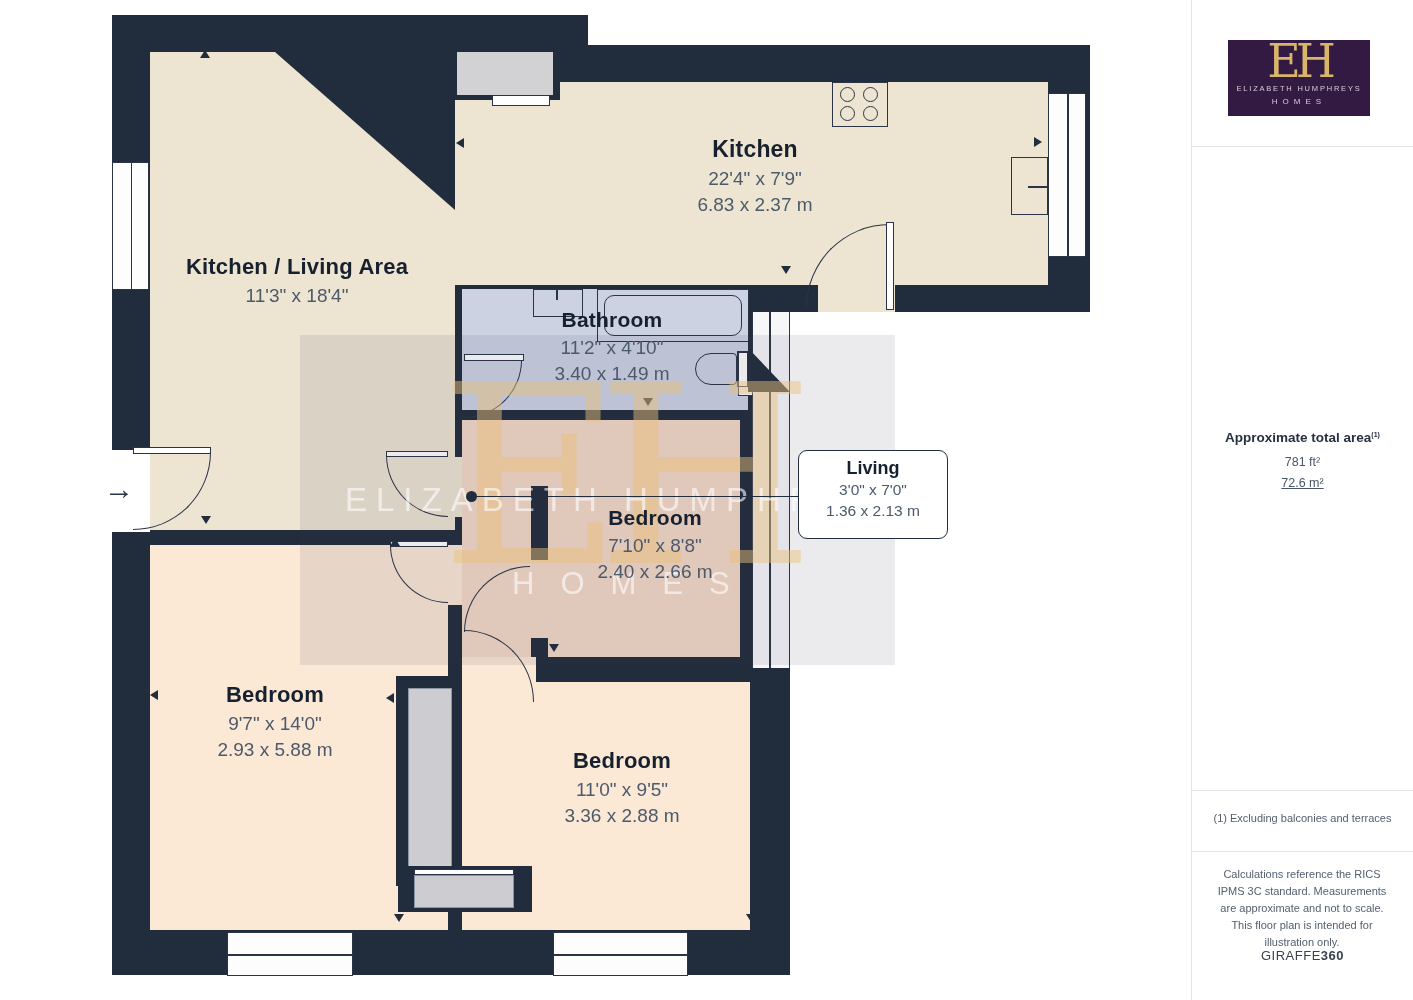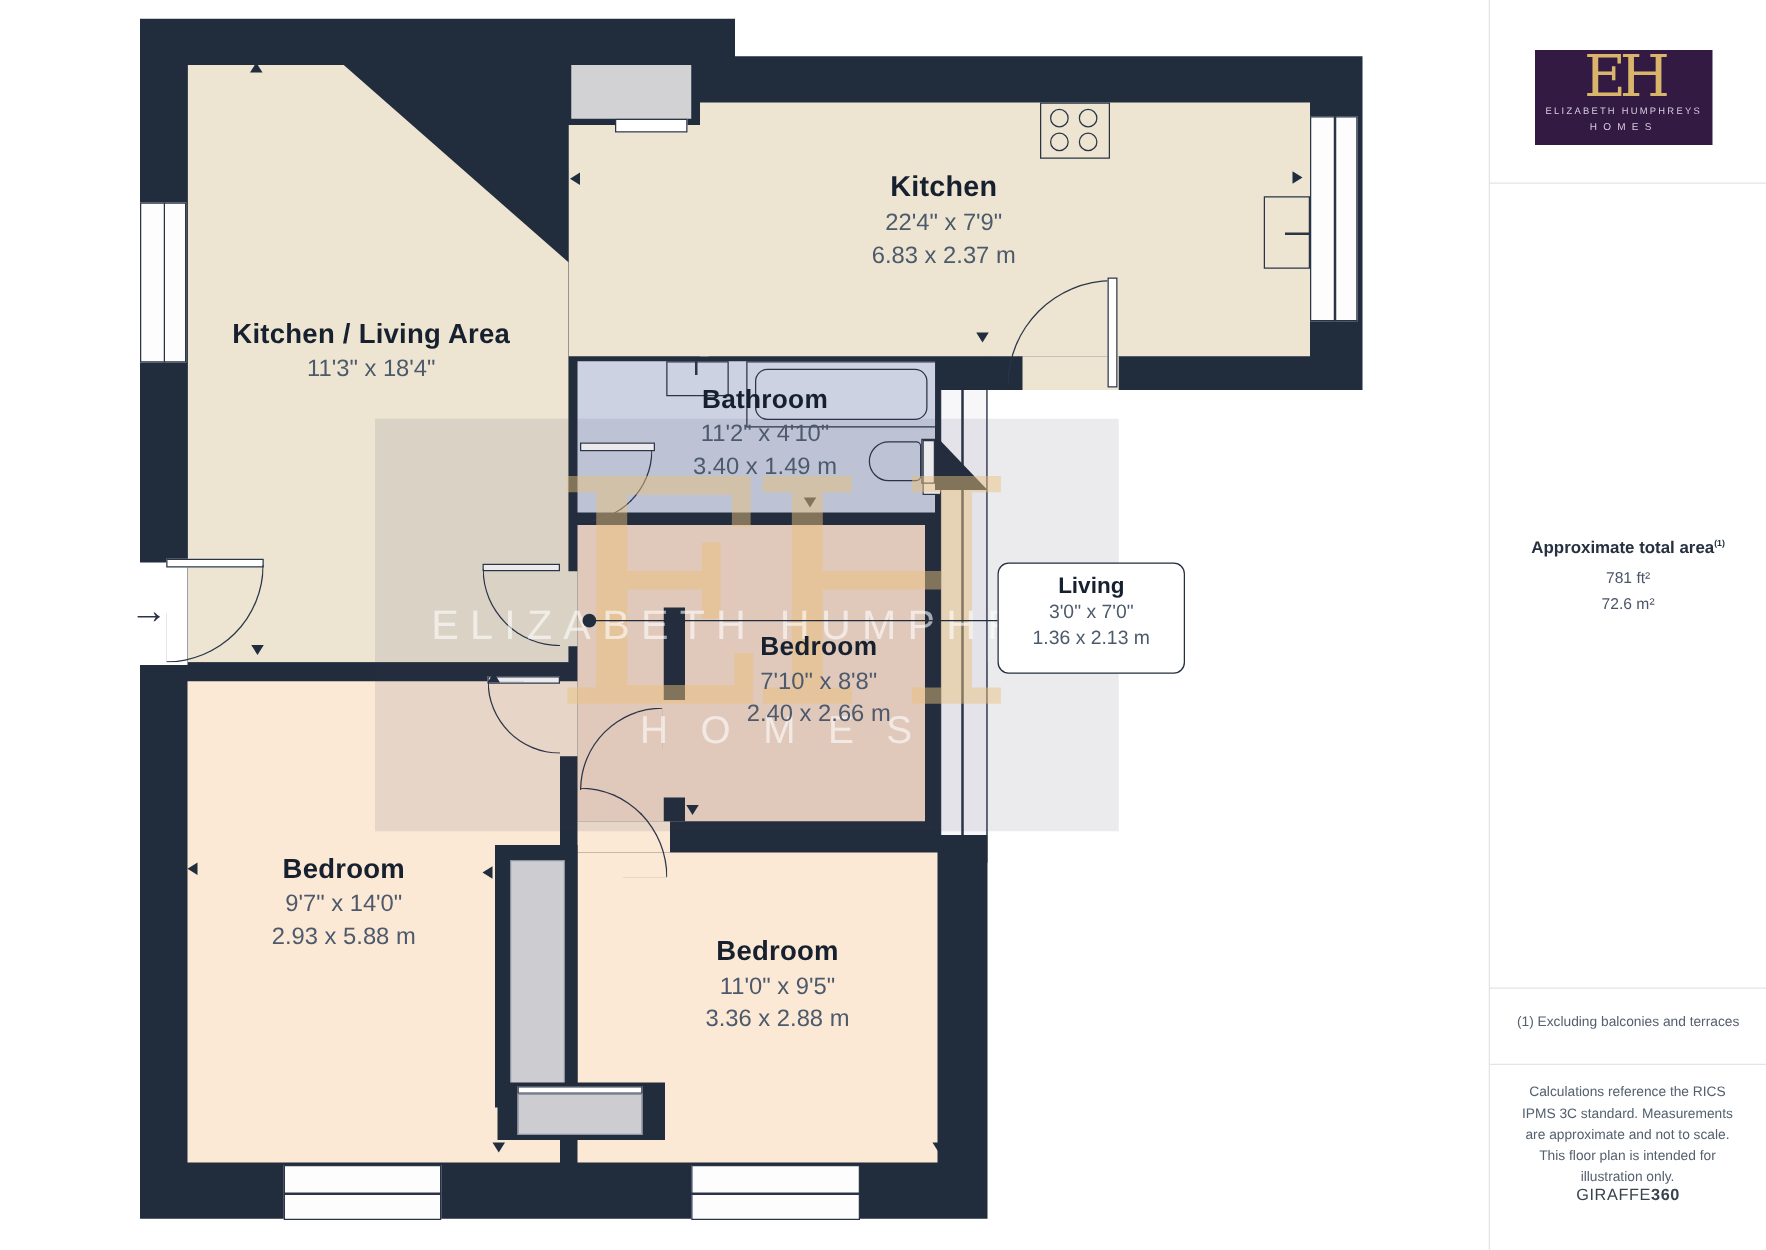--- a/index.html
+++ b/index.html
@@ -204,21 +204,21 @@
     <div id="logo">
       <div class="big">EH</div>
       <div class="l1">ELIZABETH HUMPHREYS</div>
       <div class="l2">HOMES</div>
     </div>
 
     <div class="sb-text" style="left:1192px;top:430px;width:221px;font-size:13.5px;font-weight:bold;color:#26303F;">
       <span>Approximate total area</span><sup style="font-size:7px;font-weight:bold;">(1)</sup>
     </div>
     <div class="sb-text" style="left:1192px;top:455px;width:221px;font-size:12.5px;">781 ft²</div>
-    <div class="sb-text" style="left:1192px;top:476px;width:221px;font-size:12.5px;">72.6 m²</div>
+    <div class="sb-text" style="left:1192px;top:476px;width:221px;font-size:12.5px;text-decoration:underline;">72.6 m²</div>
 
     <div class="sb-text" style="left:1192px;top:812px;width:221px;font-size:11px;color:#55606E;">(1) Excluding balconies and terraces</div>
 
     <div class="sb-text" style="left:1216px;top:866px;width:172px;font-size:11px;line-height:1.55;color:#55606E;">Calculations reference the RICS IPMS 3C standard. Measurements are approximate and not to scale. This floor plan is intended for illustration only.</div>
 
     <div class="sb-text" style="left:1192px;top:948px;width:221px;font-size:13px;letter-spacing:.5px;color:#39434F;">
       <span>GIRAFFE</span><span style="font-weight:bold;">360</span>
     </div>
   </div>
 

